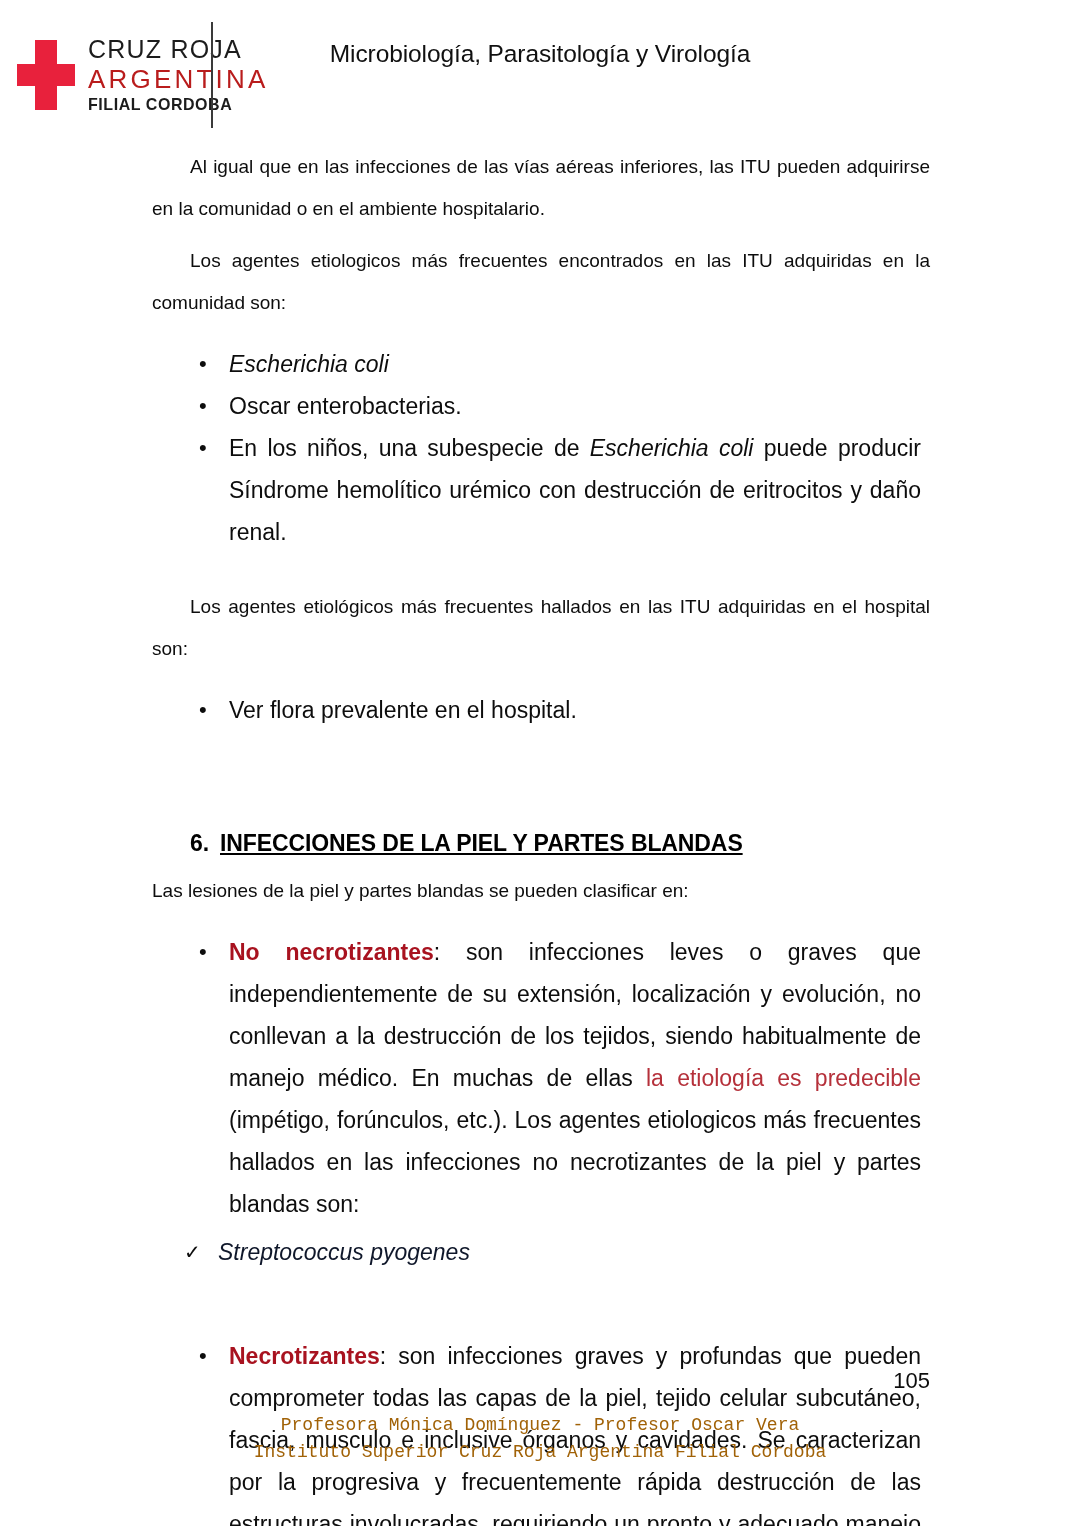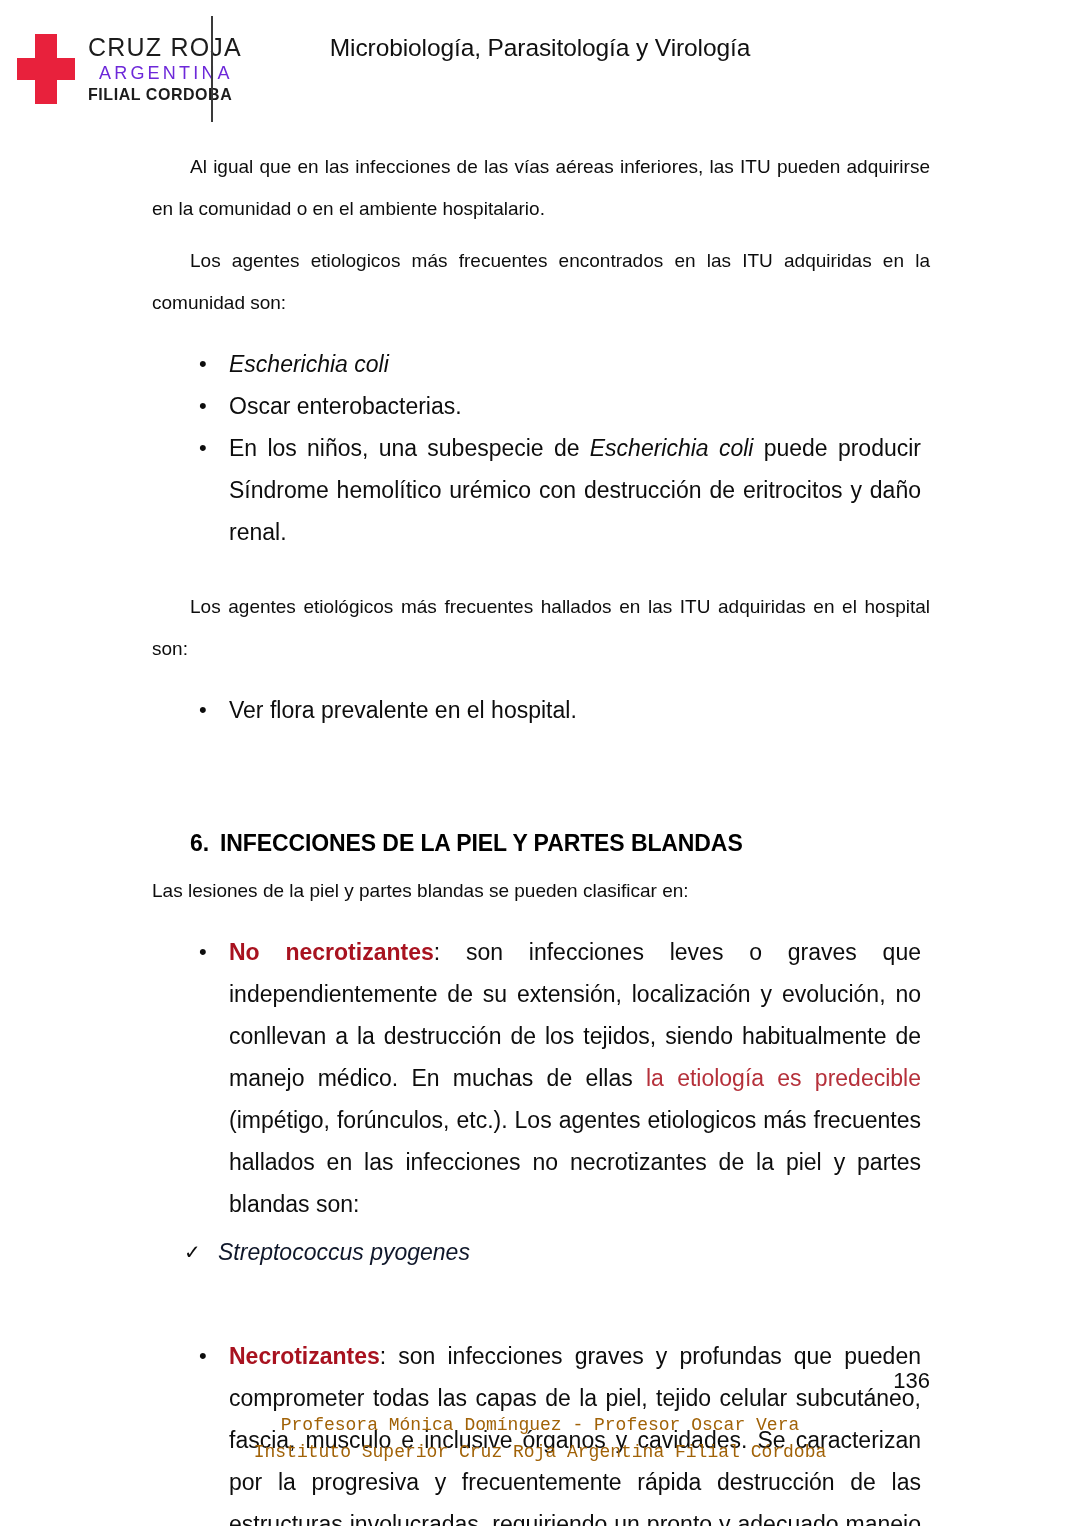--- a/index.html
+++ b/index.html
@@ -17,21 +17,21 @@
     width: 1080px;
     height: 1526px;
     background: #ffffff;
     overflow: hidden;
     box-sizing: border-box;
   }
 
   
   .header {
     position: absolute;
-    top: 6px;
+    top: 12px;
     left: 0;
     width: 1080px;
     height: 128px;
   }
   .logo-block {
     position: absolute;
     left: 14px;
     top: 14px;
     display: flex;
     align-items: center;
@@ -66,26 +66,25 @@
     line-height: 1;
   }
   .logo-l1 {
     font-size: 25px;
     letter-spacing: 1.2px;
     color: #1c1c1c;
     font-weight: 400;
     margin-bottom: 4px;
   }
   .logo-l2 {
-    font-size: 18px;
+    font-size: 26px;
     letter-spacing: 3.2px;
-    color: #6d28d9;
+    color: #b91c1c;
     font-weight: 400;
     margin-bottom: 4px;
-    margin-left: 11px;
   }
   .logo-l3 {
     font-size: 17px;
     letter-spacing: 0.6px;
     color: #1c1c1c;
     font-weight: 600;
     transform: scaleX(0.94);
     transform-origin: left center;
   }
   .logo-divider {
@@ -199,20 +198,21 @@
     letter-spacing: -0.1px;
   }
   .section-heading .snum {
     position: absolute;
     left: 38px;
     top: 0;
   }
   .section-heading .stext {
     display: inline-block;
     padding-left: 30px;
+    text-decoration: underline;
   }
 
   
   .page-number {
     position: absolute;
     left: 0;
     top: 1368px;
     width: 930px;
     text-align: right;
     font-size: 22px;
@@ -313,20 +313,20 @@
 
     <div class="gap-lg"></div>
     <div class="gap-sm"></div>
 
     <ul class="blist">
       <li><span class="red-bold">Necrotizantes</span><span>: son infecciones graves y profundas que pueden comprometer todas las capas de la piel, tejido celular subcutáneo, fascia, musculo e inclusive órganos y cavidades. Se caracterizan por la progresiva y frecuentemente rápida destrucción de las estructuras involucradas, requiriendo un pronto y adecuado manejo médico y quirúrgico, dado que constituyen una emergencia médica. </span></li>
     </ul>
 
   </div>
 
-  <div class="page-number">136</div>
+  <div class="page-number">105</div>
 
   <div class="footer">
     <div>Profesora Mónica Domínguez - Profesor Oscar Vera</div>
     <div>Instituto Superior Cruz Roja Argentina Filial Córdoba</div>
   </div>
 
 </div>
 
 </body></html>

